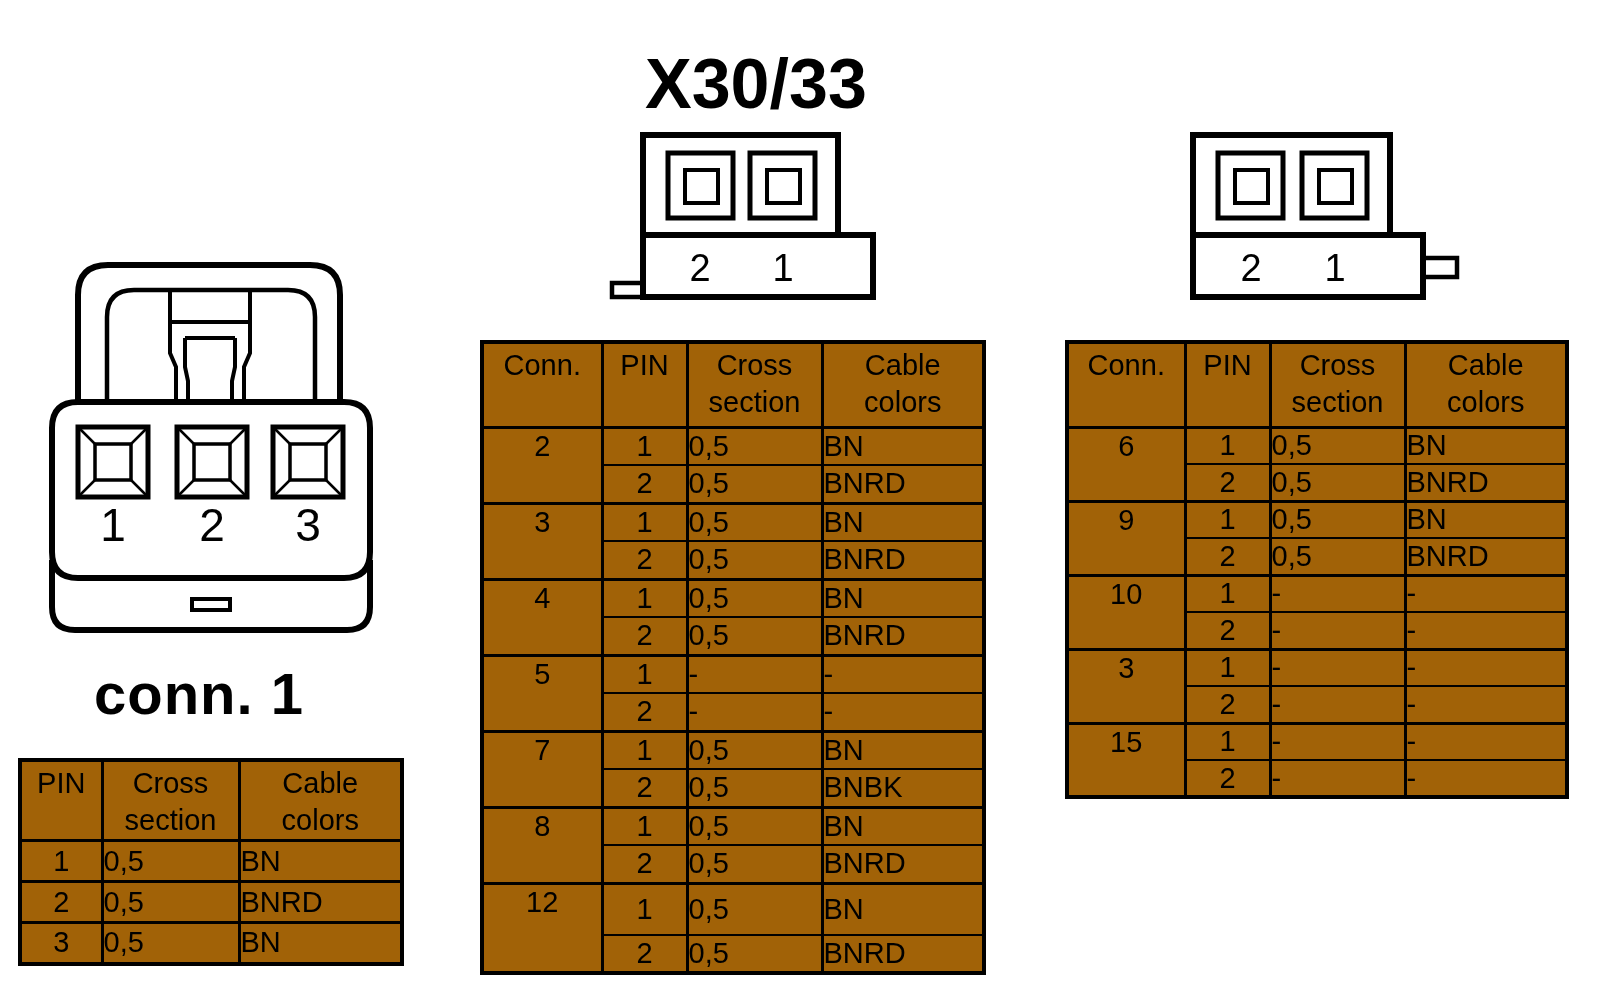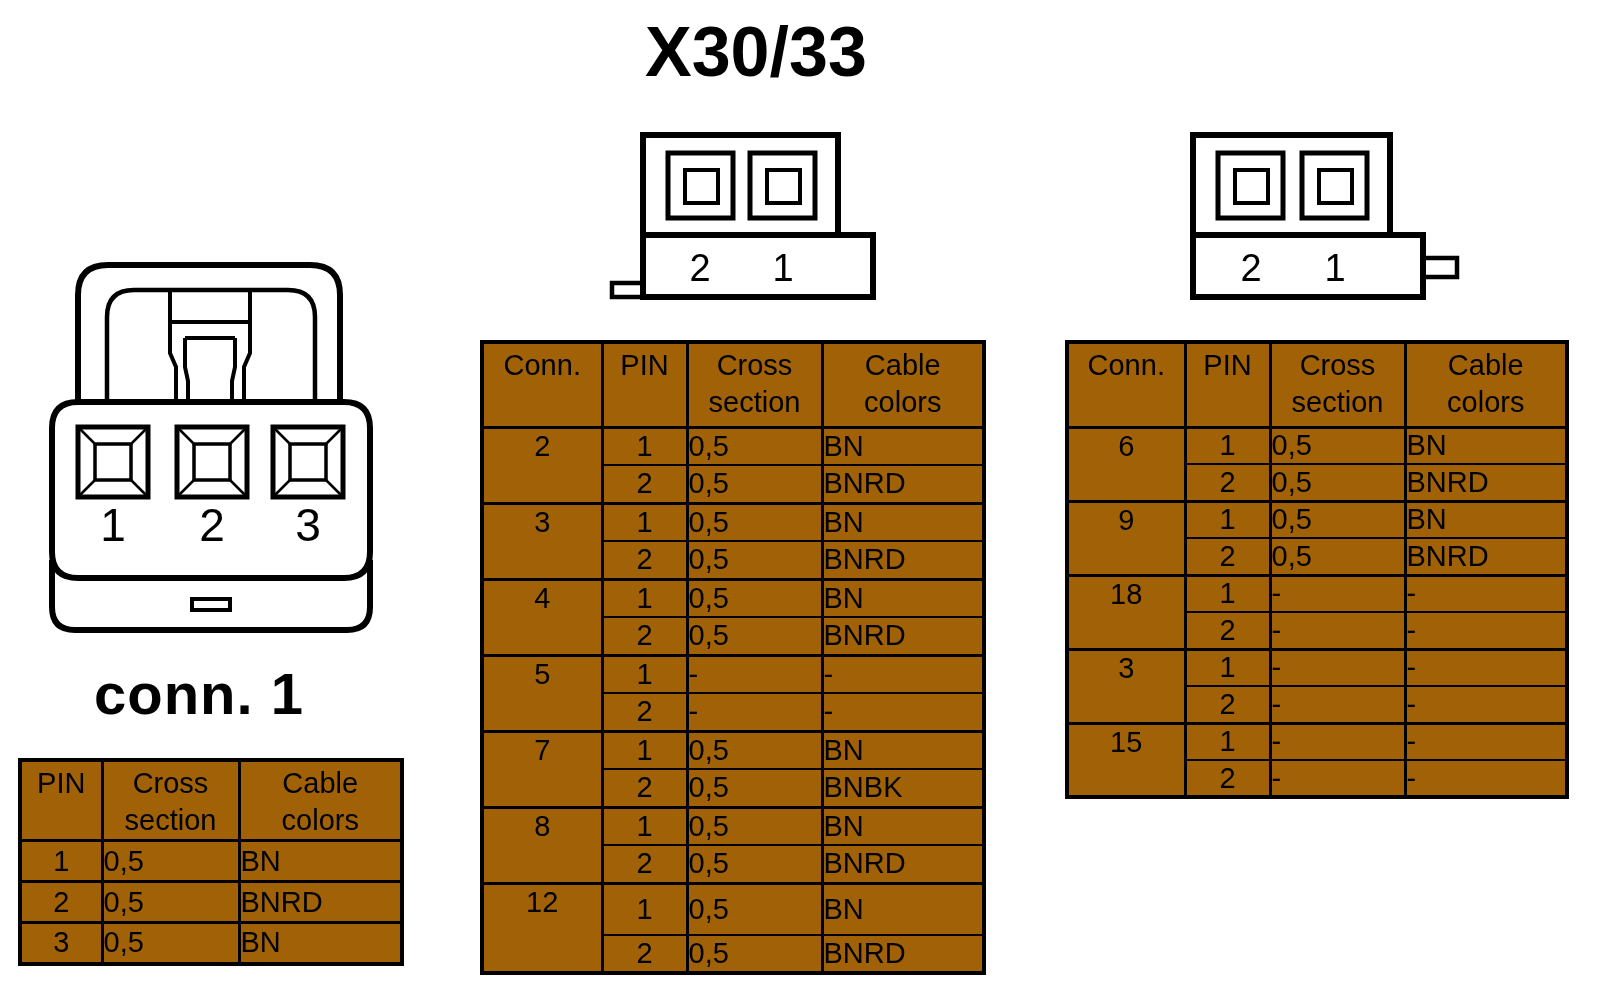--- a/index.html
+++ b/index.html
@@ -19,21 +19,21 @@
   tr.rowB td{border-top-width:2px;}
   svg text{font-family:"Liberation Sans",sans-serif;fill:#000;}
   svg .big-num{font-size:46px;}
   svg .small-num{font-size:38px;}
 </style>
 </head>
 <body>
 
 <div id="stage">
 
-  <div class="abs title" style="left:645px;top:12px;text-align:right;">X30/33</div>
+  <div class="abs title" style="left:645px;top:44px;text-align:right;">X30/33</div>
 
   <svg class="abs" style="left:45px;top:255px;" width="330" height="380" viewBox="0 0 330 380">
     <g stroke="#000" fill="none">
       <path d="M33,172 V40 Q33,10 63,10 H265 Q295,10 295,40 V172" stroke-width="6" fill="#fff"></path>
       <path d="M62,172 V62 Q62,35 89,35 H243 Q270,35 270,62 V172" stroke-width="4.5"></path>
       <g stroke-width="4">
         <path d="M125,35 V98 L131,112 V158"></path>
         <path d="M205,35 V98 L199,112 V158"></path>
         <path d="M125,67 H205"></path>
         <path d="M140,83 H190"></path>
@@ -258,21 +258,21 @@
         <td class="c-pin">1</td>
         <td class="c-cross">0,5</td>
         <td class="c-cable">BN</td>
       </tr>
       <tr class="rowB" style="height:37px">
         <td class="c-pin">2</td>
         <td class="c-cross">0,5</td>
         <td class="c-cable">BNRD</td>
       </tr>
       <tr class="rowA" style="height:37px">
-        <td class="c-conn" rowspan="2">18</td>
+        <td class="c-conn" rowspan="2">10</td>
         <td class="c-pin">1</td>
         <td class="c-cross">-</td>
         <td class="c-cable">-</td>
       </tr>
       <tr class="rowB" style="height:37px">
         <td class="c-pin">2</td>
         <td class="c-cross">-</td>
         <td class="c-cable">-</td>
       </tr>
       <tr class="rowA" style="height:37px">

